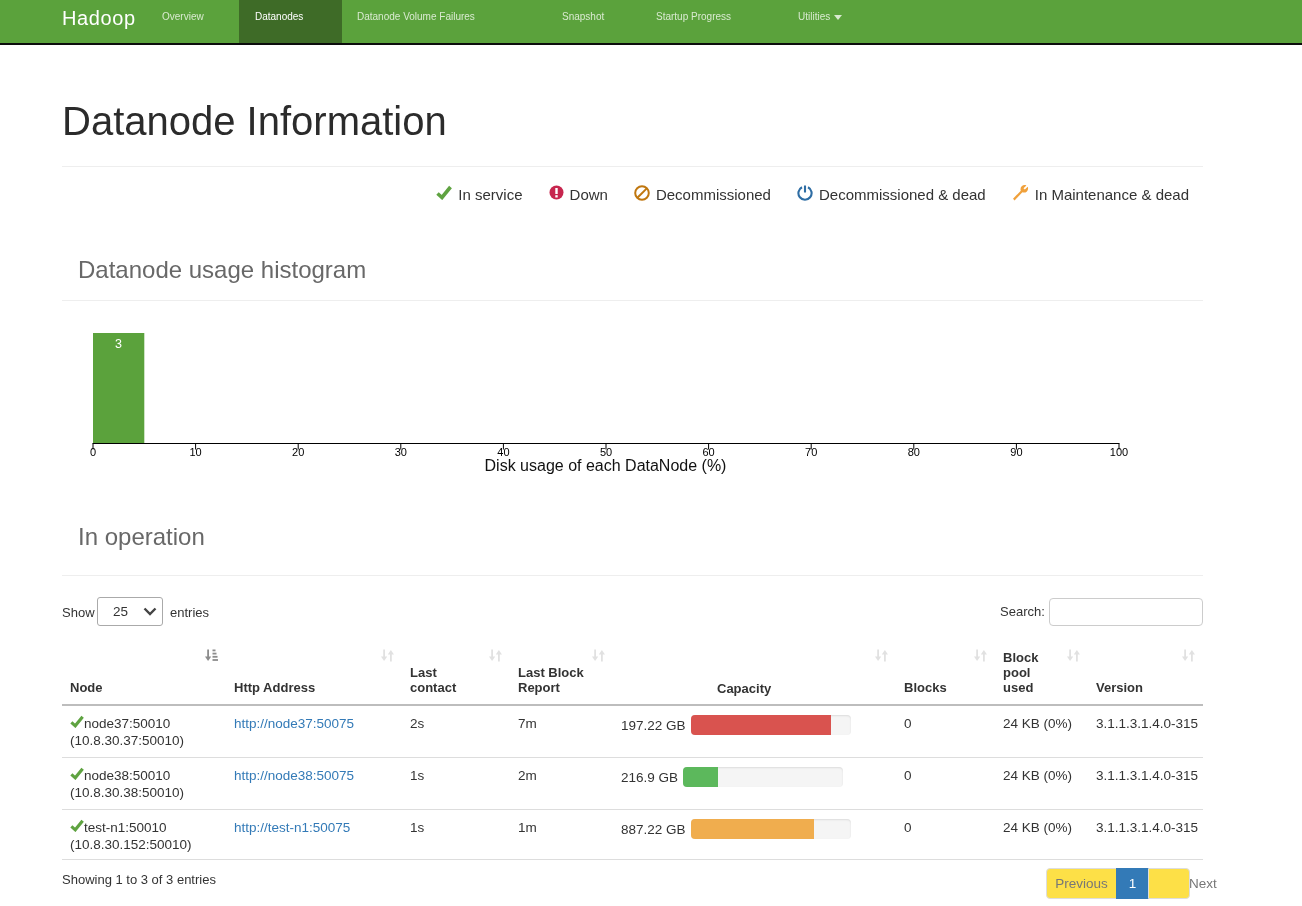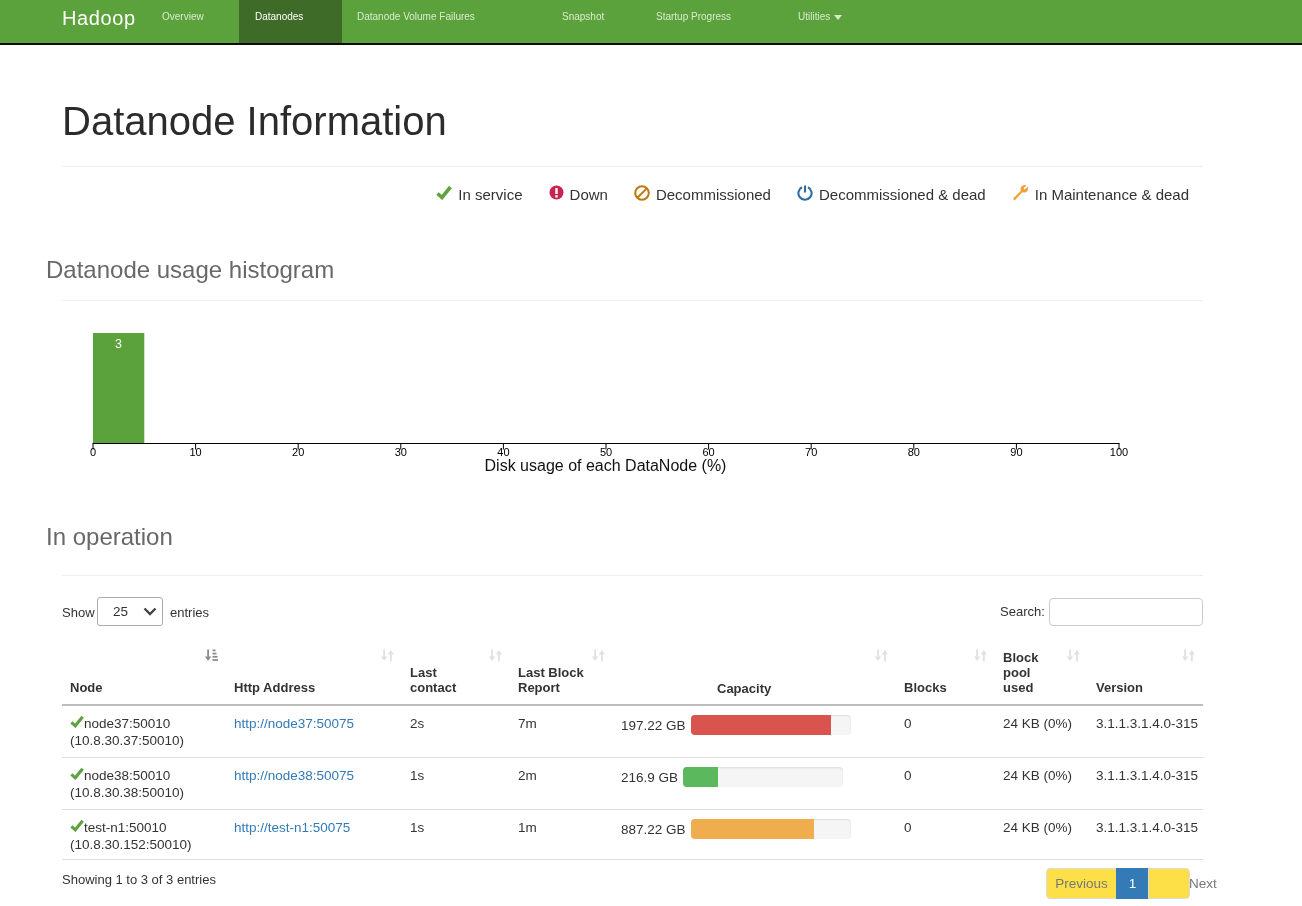--- a/index.html
+++ b/index.html
@@ -8,21 +8,21 @@
 .abs { position:absolute; }
 
 #navbar { position:absolute; left:0; top:0; width:1302px; height:45px; background:#5ba23c; border-bottom:2px solid #0c0c0c; }
 #navtab { position:absolute; left:239px; top:0; width:103px; height:43px; background:#3e6b27; }
 #brand { position:absolute; left:62px; top:0; line-height:36px; font-size:20px; letter-spacing:0.6px; color:#fff; }
 .navlink { position:absolute; top:0; line-height:34px; font-size:10px; color:#d9ead0; white-space:nowrap;text-align:center; }
 .navlink.active { color:#fff; }
 
 #h1 { position:absolute; left:62px; top:101px; font-size:40px; color:#2b2b2b; line-height:40px; }
 .hr { position:absolute; left:62px; width:1141px; height:1px; background:#eee; }
-.h2 { position:absolute; left:46px; font-size:24px; color:#686868; line-height:26px; }
+.h2 { position:absolute; left:78px; font-size:24px; color:#686868; line-height:26px; }
 
 #legend { position:absolute; top:186px; right:113px; display:flex; gap:26px; font-size:15px; color:#333; align-items:flex-start; height:16px; }
 .leg { display:flex; align-items:center; white-space:nowrap; }
 .leg svg { margin-right:6px; position:relative; top:-2px; }
 
 #show-lbl { position:absolute; left:62px; top:605px; font-size:13px; color:#333; }
 #sel { position:absolute; left:97px; top:597px; width:66px; height:29px; border:1px solid #aaa; border-radius:3px; background:#fff; }
 #sel .v { position:absolute; left:15px; top:6px; font-size:13.5px; color:#333; }
 #entries-lbl { position:absolute; left:170px; top:605px; font-size:13px; color:#333; }
 #search-lbl { position:absolute; left:1000px; top:604px; font-size:13px; color:#333; }

